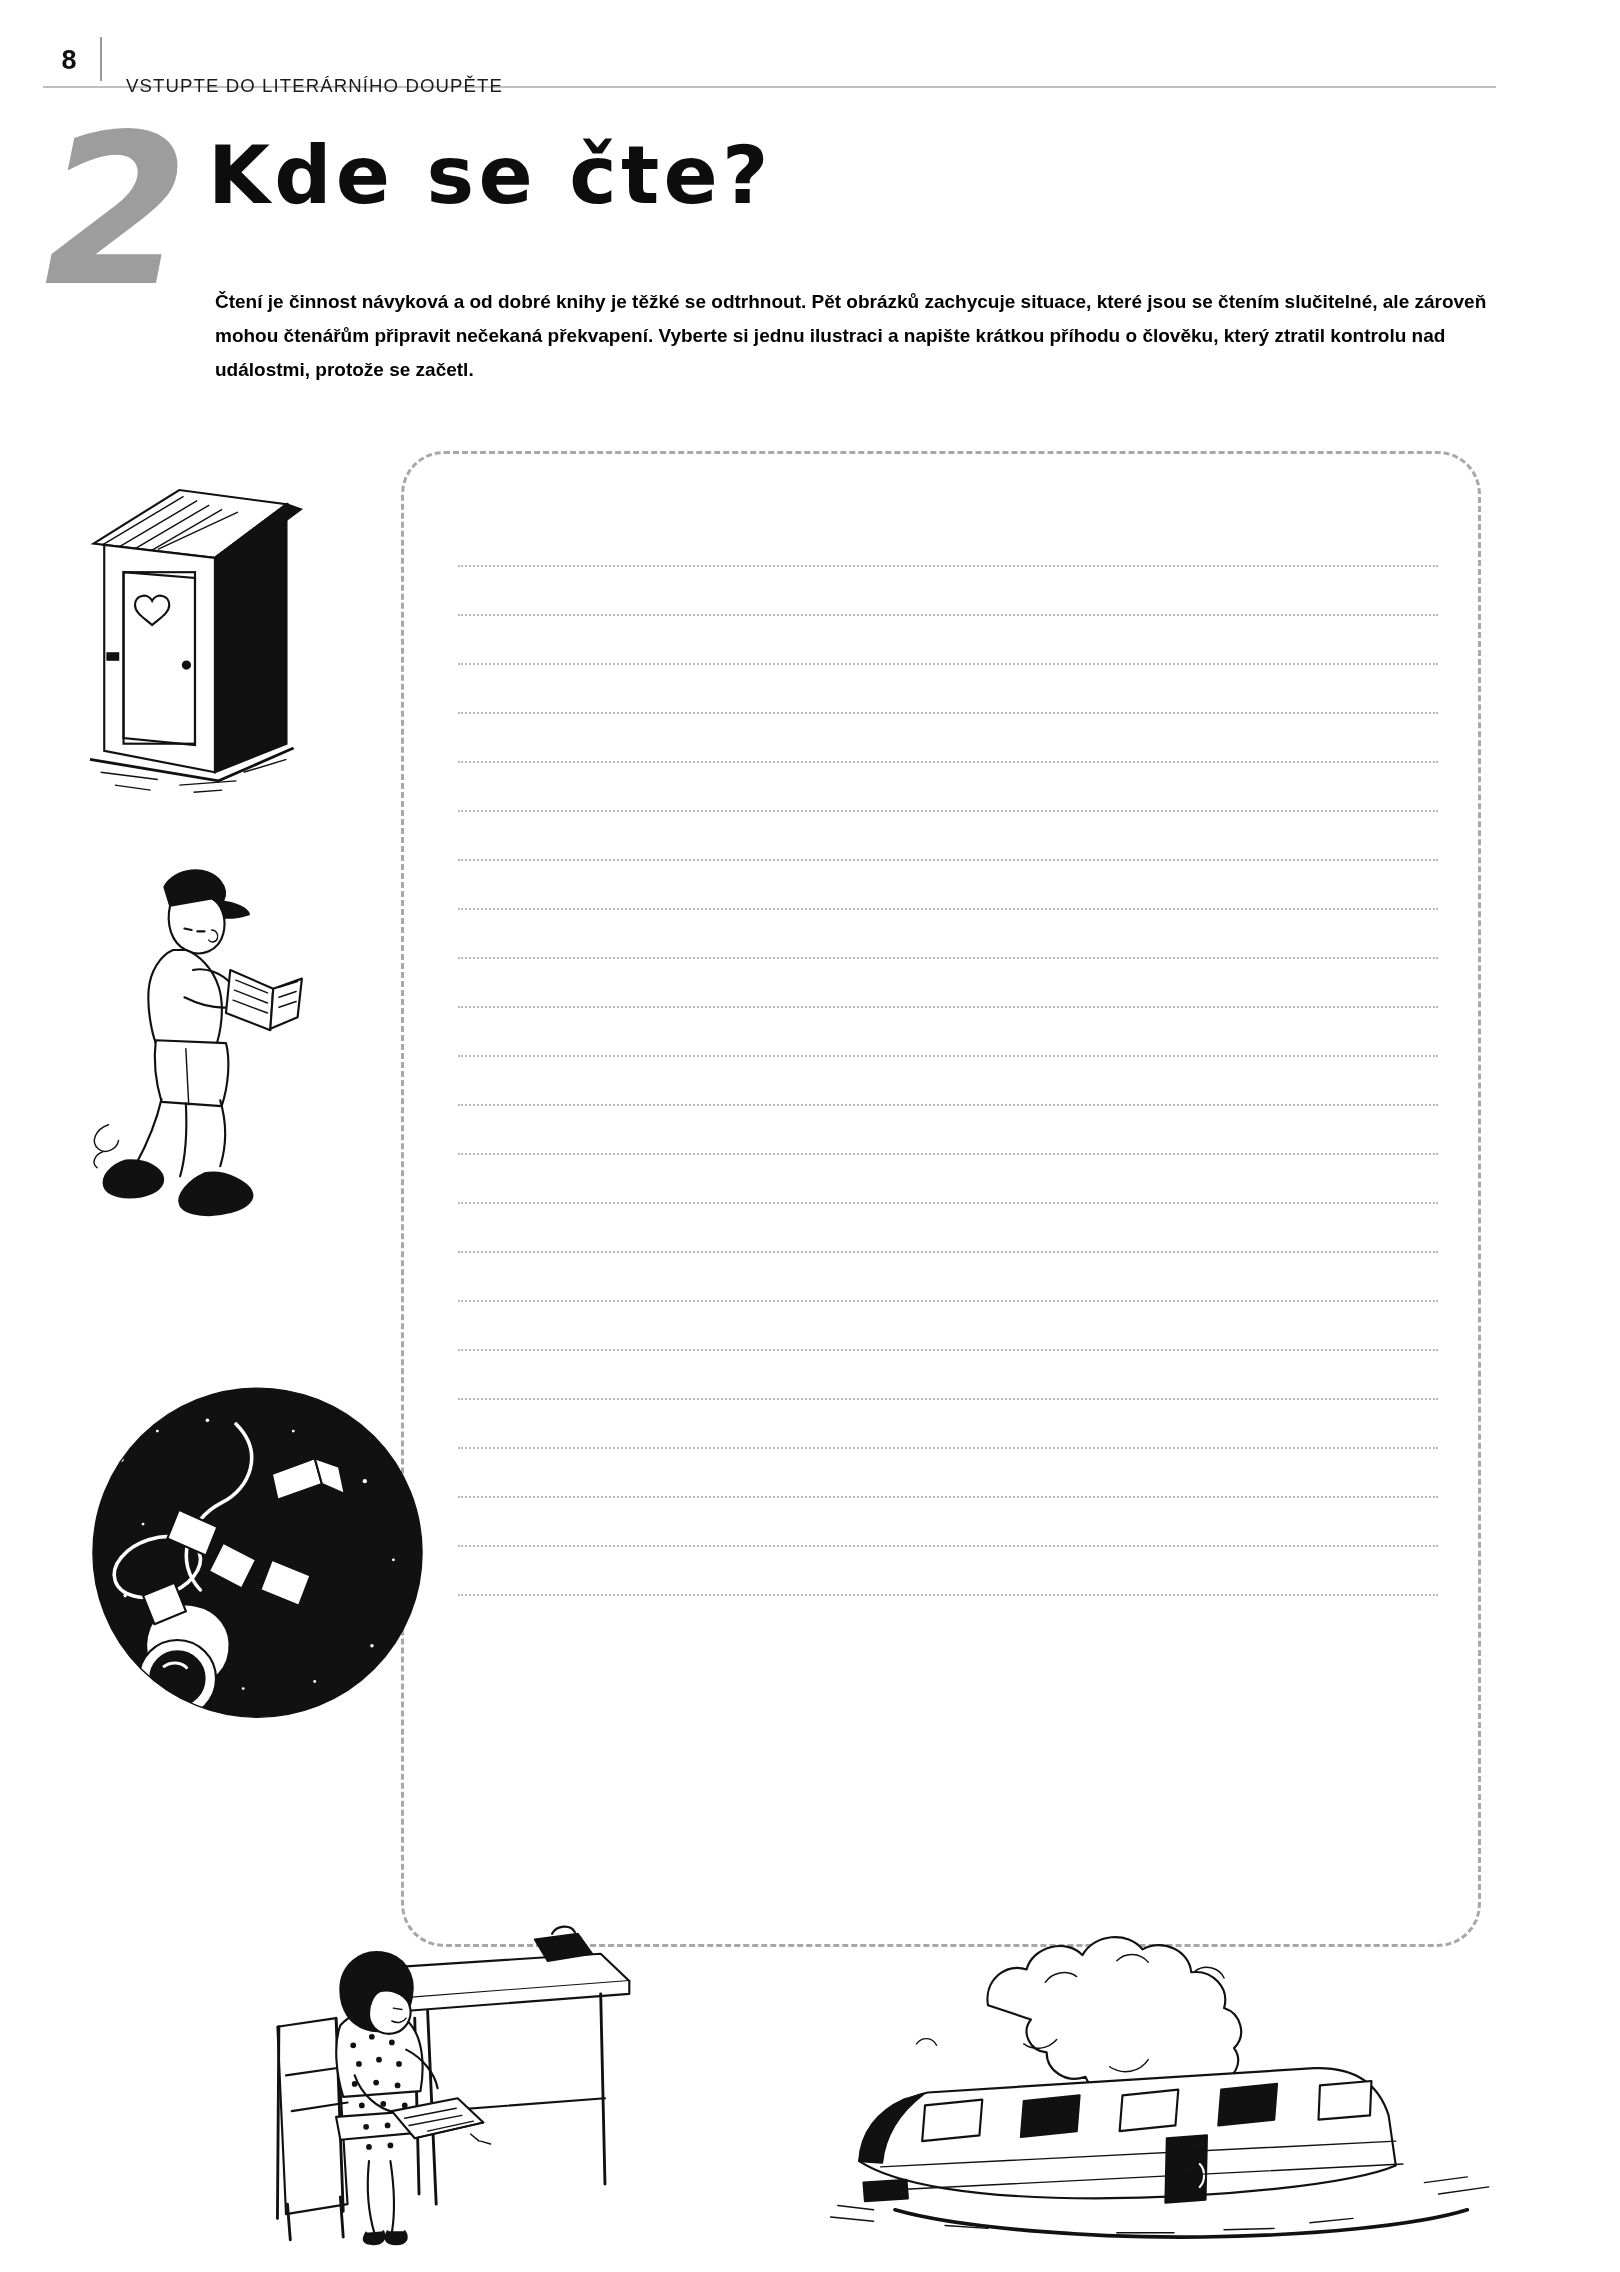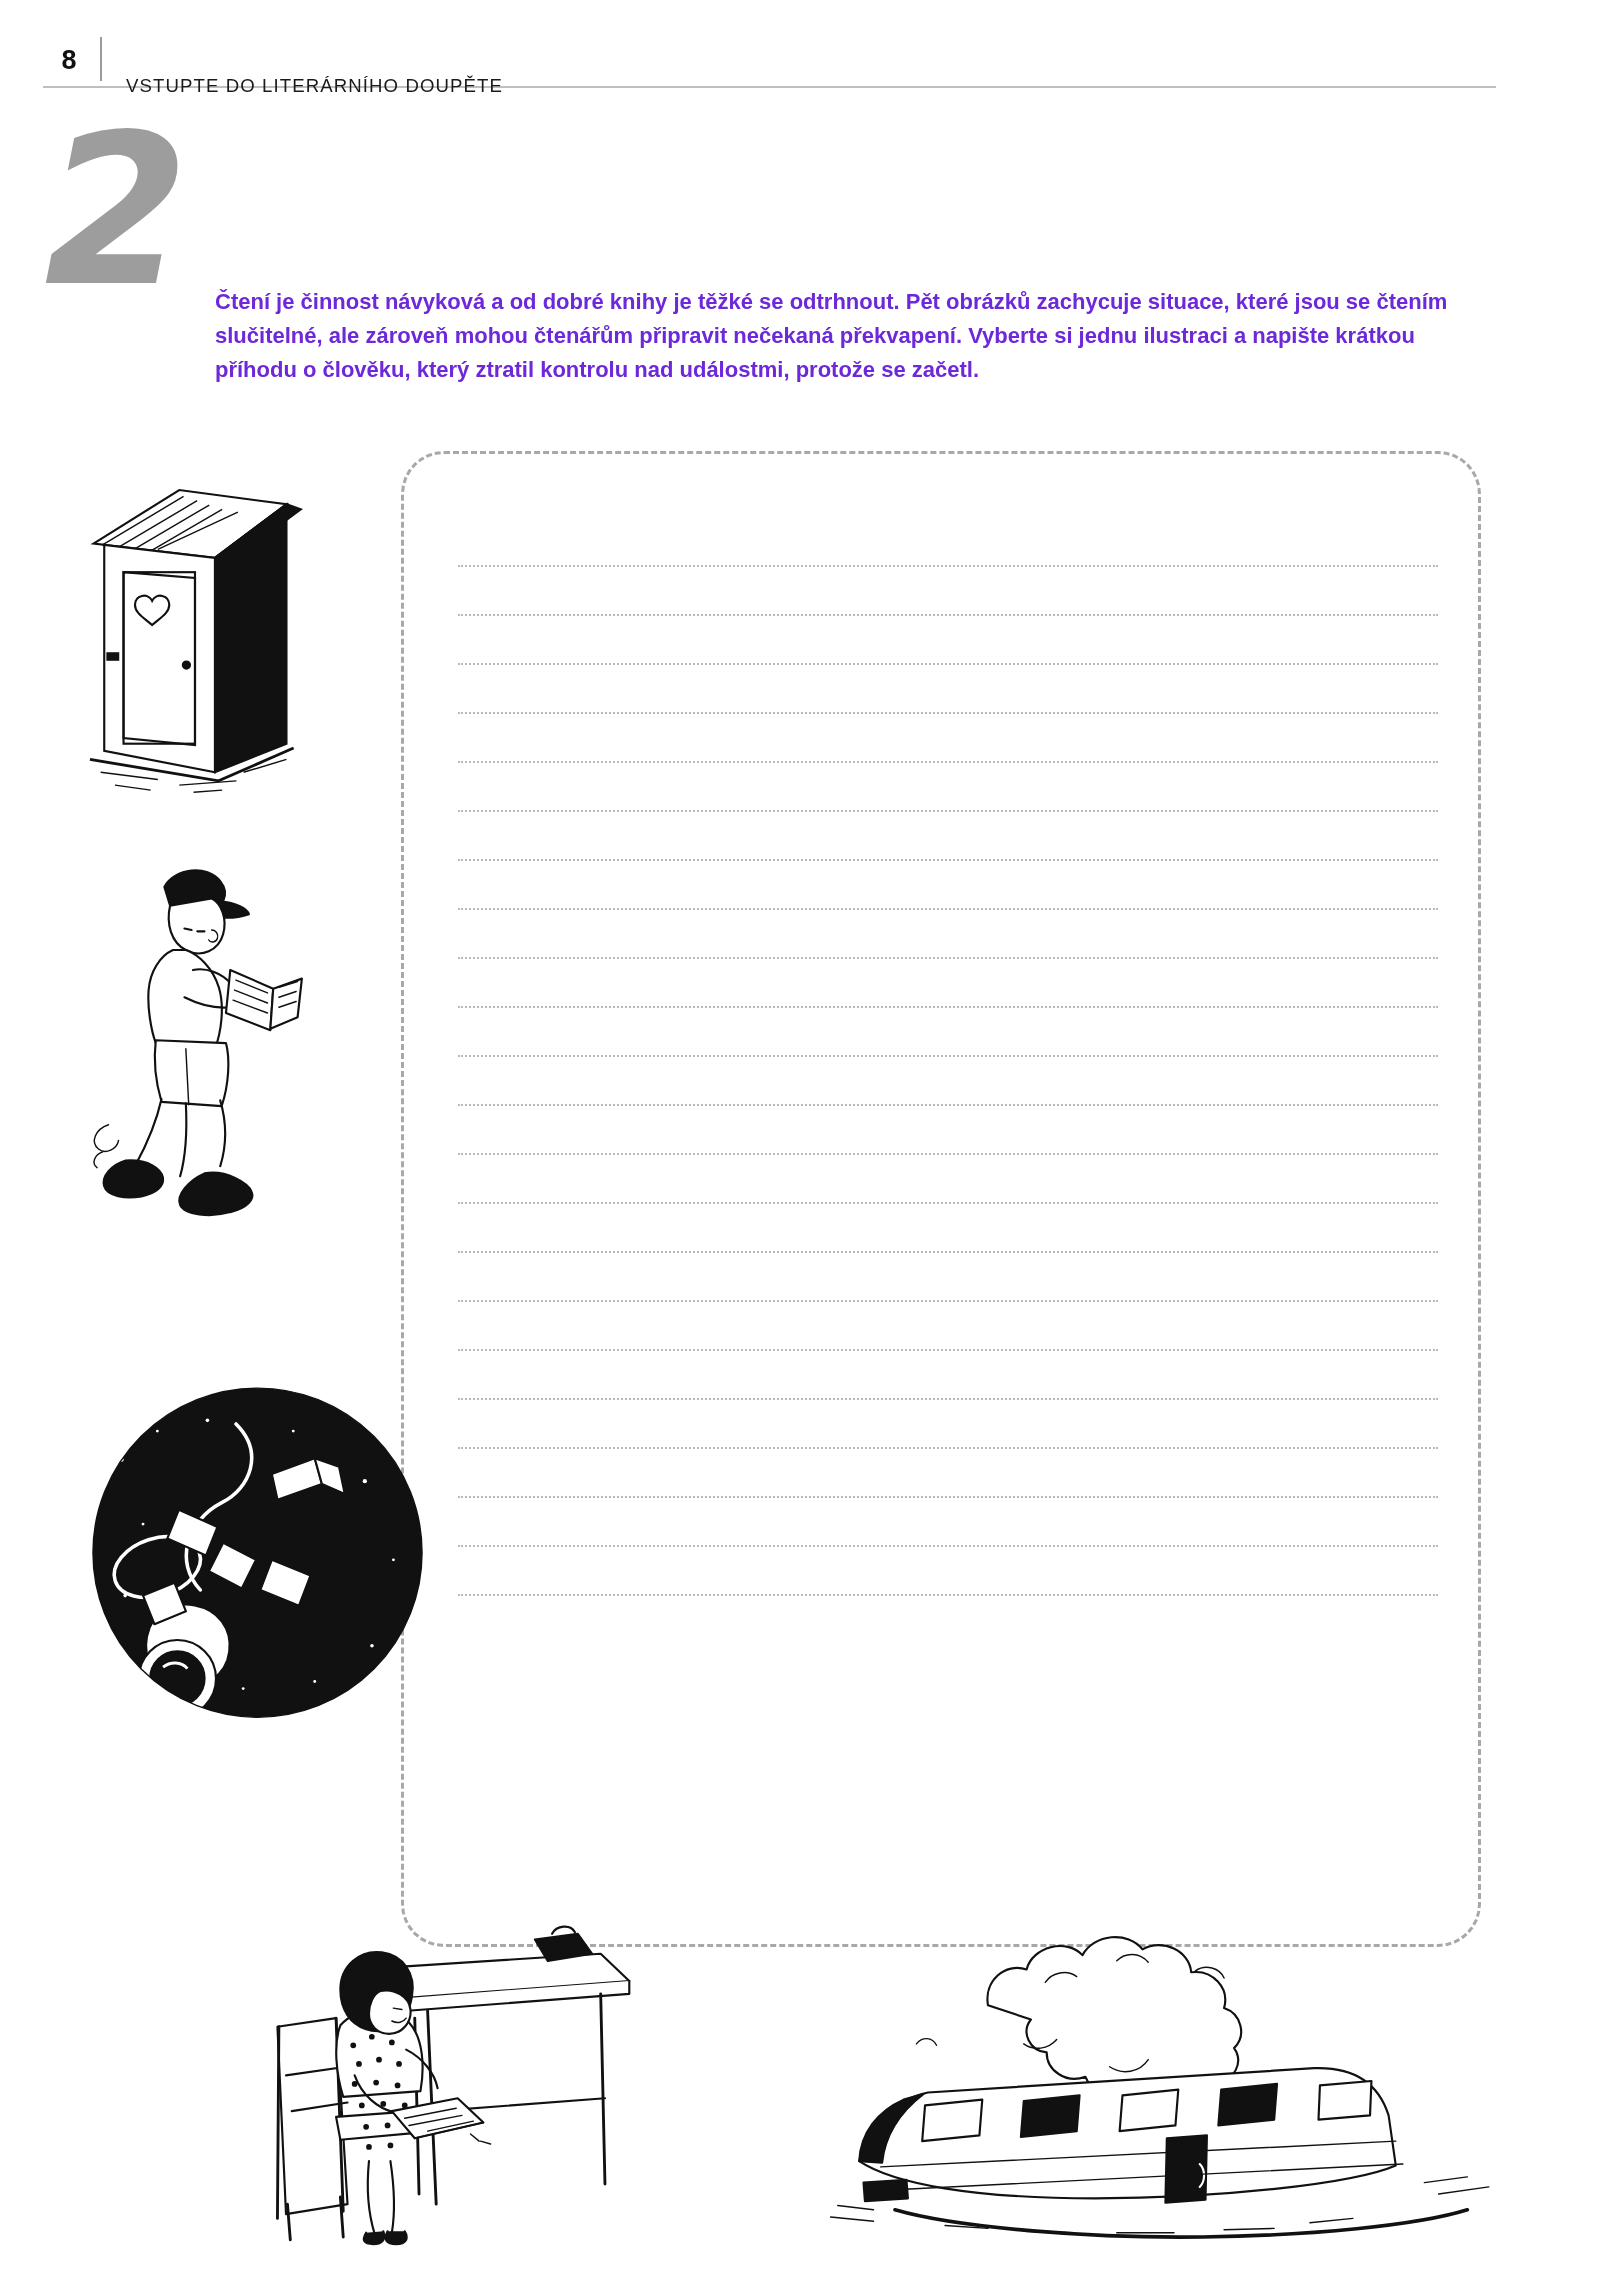--- a/index.html
+++ b/index.html
@@ -95,24 +95,24 @@
     letter-spacing: 4.3px;
     color: #0d0d0d;
   }
 
   
   .intro {
     position: absolute;
     left: 215px;
     top: 285px;
     width: 1281px;
-    font-size: 22px;
+    font-size: 19px;
     line-height: 34px;
     font-weight: bold;
-    color: #6d28d9;
+    color: #000000;
   }
 
   
   .writing-box {
     position: absolute;
     left: 401px;
     top: 451px;
     width: 1080px;
     height: 1496px;
     border: 3.6px dashed #a8a8a8;
@@ -152,20 +152,21 @@
 
   <div class="header">
     <div class="header-bar"></div>
     <div class="page-number-box">8</div>
     <div class="page-number-rule"></div>
     <div class="running-head">VSTUPTE DO LITERÁRNÍHO DOUPĚTE</div>
   </div>
 
   <div class="chapter-number">2</div>
 
+  <div class="title">Kde se čte?</div>
 
   <div class="intro">Čtení je činnost návyková a od dobré knihy je těžké se odtrhnout. Pět obrázků zachycuje situace, které jsou se čtením slučitelné, ale zároveň mohou čtenářům připravit nečekaná překvapení. Vyberte si jednu ilustraci a napište krátkou příhodu o člověku, který ztratil kontrolu nad událostmi, protože se začetl.</div>
 
   <div class="writing-box"></div>
   <div class="lines">
     <div class="line"></div>
     <div class="line"></div>
     <div class="line"></div>
     <div class="line"></div>
     <div class="line"></div>

